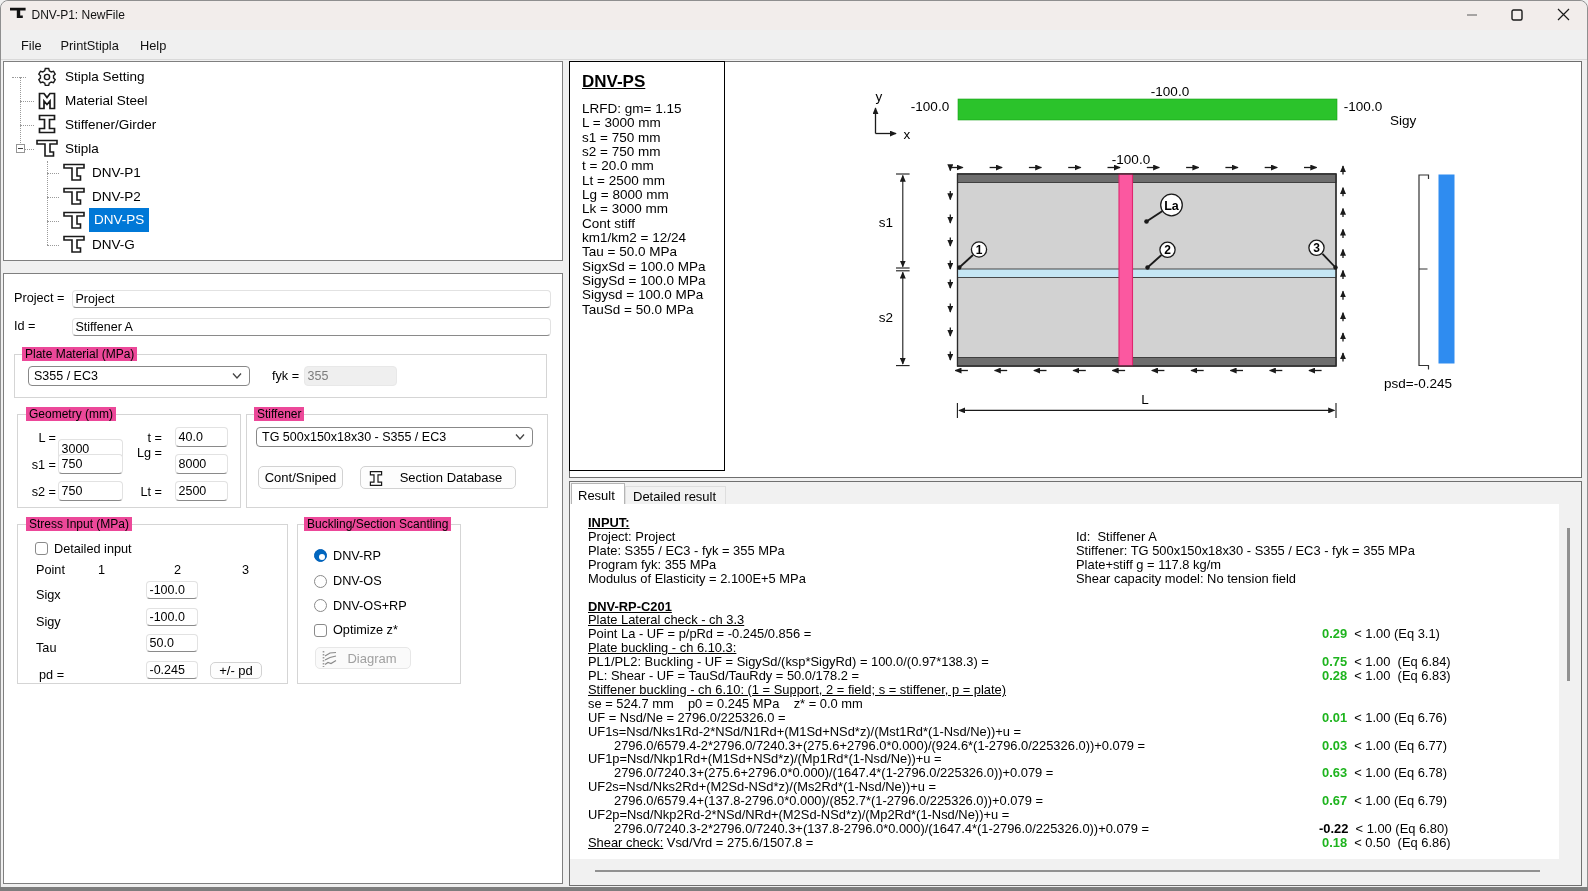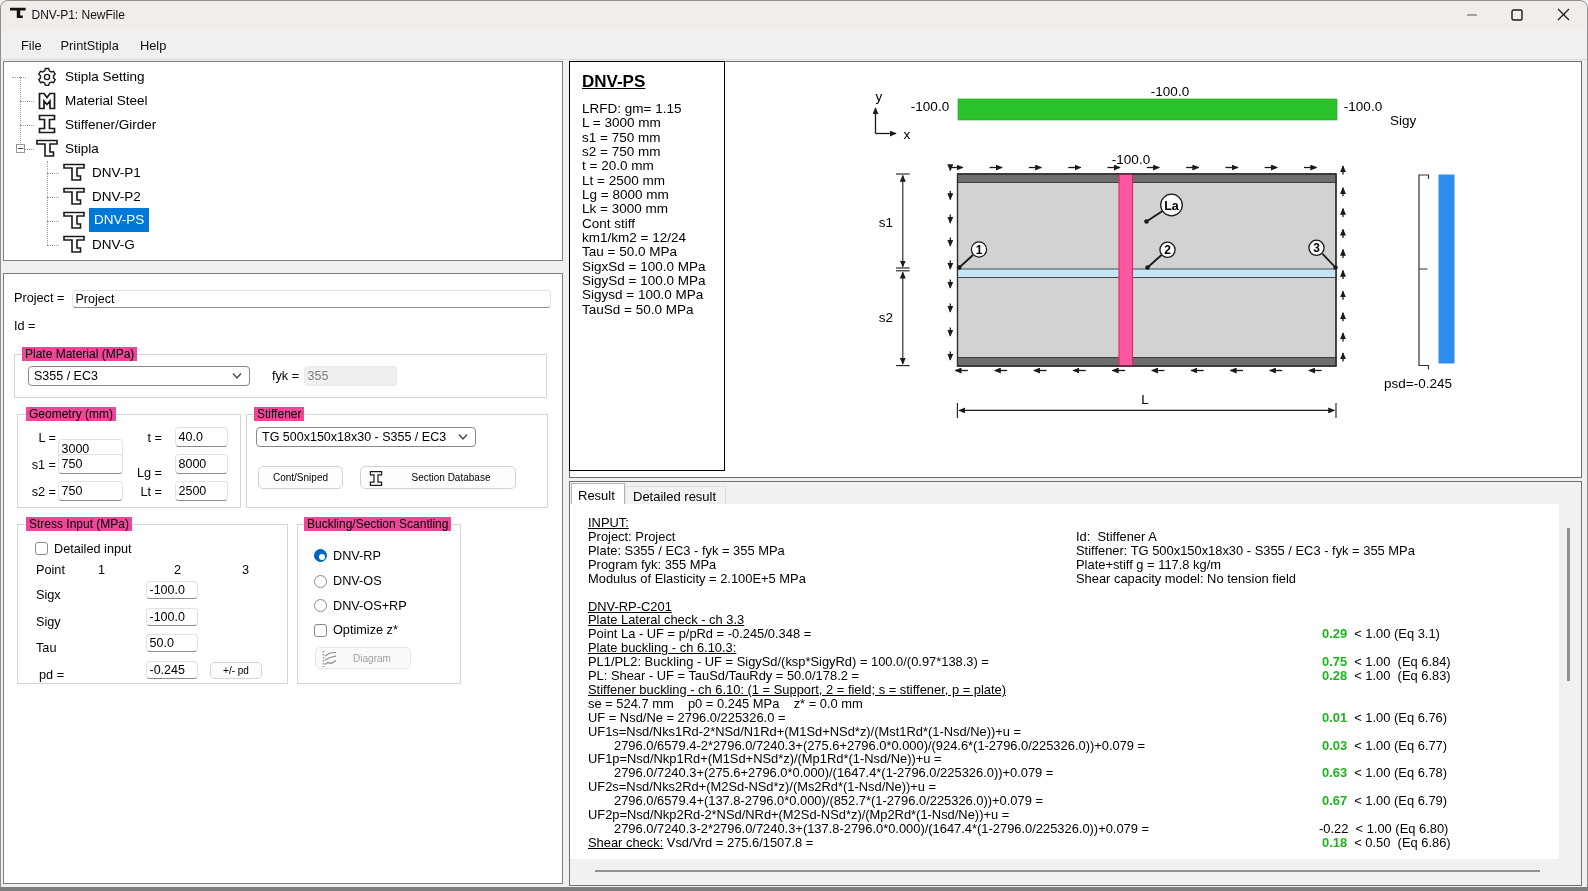--- a/index.html
+++ b/index.html
@@ -25,35 +25,35 @@
   .expander { position:absolute; width:9px; height:9px; border:1px solid #969696; background:#fff; }
   .expander:after { content:""; position:absolute; left:1px; top:3px; width:5px; height:1px; background:#404040; }
   
   .lbl { position:absolute; font-size:12.7px; white-space:nowrap; }
   .tb { position:absolute; background:#fff; border:1px solid #e2e2e2; border-bottom:1px solid #8a8a8a; border-radius:4px; font-size:12.5px; padding-left:2.5px; display:flex; align-items:center; }
   .tb-dis { background:#efefef; border:1px solid #e8e8e8; color:#7d7d7d; }
   .grp { position:absolute; border:1px solid #d5d5d5; border-radius:0px; }
   .grp-t { position:absolute; background:#ec4899; font-size:12px; padding:0 3px; white-space:nowrap; }
   .combo { position:absolute; background:#fff; border:1px solid #888888; border-radius:4px; font-size:12.5px; display:flex; align-items:center; padding-left:5px; }
   .combo svg { position:absolute; right:7px; top:50%; margin-top:-4px; }
-  .btn { position:absolute; background:#fdfdfd; border:1px solid #d2d2d2; border-radius:5px; font-size:10px; display:flex; align-items:center; justify-content:center; }
+  .btn { position:absolute; background:#fdfdfd; border:1px solid #d2d2d2; border-radius:5px; font-size:13px; display:flex; align-items:center; justify-content:center; }
   .btn-dis { background:#fafafa; border-color:#e7e7e7; color:#a0a0a0; }
   .cb { position:absolute; width:13px; height:13px; border:1px solid #8a8a8a; border-radius:3px; background:#fff; }
   .radio { position:absolute; width:13px; height:13px; border:1px solid #8a8a8a; border-radius:50%; background:#fff; }
   .radio-on { border:1px solid #005fb8; background:#0067c0; }
   .radio-on:after { content:""; position:absolute; left:3.5px; top:3.5px; width:6px; height:6px; background:#fff; border-radius:50%; }
   
   #infobox { position:absolute; left:569px; top:61px; width:156px; height:410px; background:#fff; border:1px solid #000; }
   #infobox h1 { font-size:17px; font-family:"Liberation Sans",sans-serif; text-decoration:underline; margin:10px 0 10px 12px; }
   #infolines { margin-left:12px; font-size:13.5px; line-height:14.35px; white-space:pre; }
   
   .tab { position:absolute; font-size:13px; }
   #rcontent { position:absolute; left:570px; top:504px; width:989px; height:355px; background:#fff; }
   .rl { position:absolute; font-size:12.9px; white-space:pre; }
-  .rb { font-weight:normal; }
+  .rb { font-weight:bold; }
   .ru { text-decoration:underline; }
   .rg { color:#1eb41e; font-weight:bold; }
   .win-btn { position:absolute; top:0; height:29px; display:flex; align-items:center; justify-content:center; }
 </style>
 </head>
 <body>
 <div id="frame"></div>
 <div id="titlebar"></div>
 <svg class="abs" style="left:10px;top:7px" width="16" height="15" viewBox="0 0 16 15">
   <path d="M0 0.8 H15.6 V3.6 H10.2 V8.6 H12.8 V11 H6.8 V3.6 H0 Z" fill="#111"></path>
@@ -126,49 +126,50 @@
   <div class="trow" style="left:61px; top:79px;">Stipla</div>
   <div class="trow" style="left:88px; top:103px;">DNV-P1</div>
   <div class="trow" style="left:88px; top:127px;">DNV-P2</div>
   <div class="trow" style="left:85px; top:150px;"><span class="tsel">DNV-PS</span></div>
   <div class="trow" style="left:88px; top:175px;">DNV-G</div>
 </div>
 <div id="formpanel" class="panel">
   <div class="lbl" style="left:10px; top:17px;">Project =</div>
   <div class="tb" style="left:68px; top:16px; width:479px; height:18px;">Project</div>
   <div class="lbl" style="left:10px; top:45px;">Id =</div>
+  <div class="tb" style="left:68px; top:44px; width:479px; height:18px;">Stiffener A</div>
 
   <div class="grp" style="left:10px; top:80px; width:533px; height:44px;"></div>
   <div class="grp-t" style="left:18px; top:73px;">Plate Material (MPa)</div>
   <div class="combo" style="left:24px; top:92px; width:222px; height:20px;">S355 / EC3
     <svg width="10" height="8" viewBox="0 0 10 8">
         <path d="M1 1.5 L5 6 L9 1.5" fill="none" stroke="#444" stroke-width="1.3"></path>
       </svg>
   </div>
   <div class="lbl" style="left:268px; top:95px;">fyk =</div>
   <div class="tb tb-dis" style="left:300px; top:92px; width:93px; height:20px;">355</div>
 
   <div class="grp" style="left:13px; top:140px; width:224px; height:94px;"></div>
   <div class="grp-t" style="left:22px; top:133px;">Geometry (mm)</div>
   <div class="lbl" style="left:25px; top:157px; width:27px; text-align:right;">L =</div>
   <div class="tb" style="left:54px; top:153px; width:65px; height:20px;margin-top:12px;">3000</div>
   <div class="lbl" style="left:121px; top:157px; width:37px; text-align:right;">t =</div>
   <div class="tb" style="left:171px; top:153px; width:53px; height:20px;">40.0</div>
   <div class="lbl" style="left:25px; top:184px; width:27px; text-align:right;">s1 =</div>
   <div class="tb" style="left:54px; top:180px; width:65px; height:20px;">750</div>
-  <div class="lbl" style="left:121px; top:192px; width:37px; text-align:right;">Lg =</div>
+  <div class="lbl" style="left:121px; top:172px; width:37px; text-align:right;">Lg =</div>
   <div class="tb" style="left:171px; top:180px; width:53px; height:20px;">8000</div>
   <div class="lbl" style="left:25px; top:211px; width:27px; text-align:right;">s2 =</div>
   <div class="tb" style="left:54px; top:207px; width:65px; height:20px;">750</div>
   <div class="lbl" style="left:121px; top:211px; width:37px; text-align:right;">Lt =</div>
   <div class="tb" style="left:171px; top:207px; width:53px; height:20px;">2500</div>
 
   <div class="grp" style="left:242px; top:140px; width:302px; height:94px;"></div>
   <div class="grp-t" style="left:250px; top:133px;">Stiffener</div>
-  <div class="combo" style="left:252px; top:153px; width:220px; height:20px;">TG 500x150x18x30 - S355 / EC3
+  <div class="combo" style="left:252px; top:153px; width:277px; height:20px;">TG 500x150x18x30 - S355 / EC3
     <svg width="10" height="8" viewBox="0 0 10 8">
         <path d="M1 1.5 L5 6 L9 1.5" fill="none" stroke="#444" stroke-width="1.3"></path>
       </svg>
   </div>
   <div class="btn" style="left:254px; top:192px; width:85px; height:23px;">Cont/Sniped</div>
   <div class="btn" style="left:356px; top:192px; width:156px; height:23px;">
     <svg style="position:absolute;left:7px;top:3px" width="16" height="17" viewBox="0 0 20 21">
         <path d="M3 2 H17 V6 H12.5 V15 H17 V19 H3 V15 H7.5 V6 H3 Z" fill="#fff" stroke="#1a1a1a" stroke-width="1.5"></path>
       </svg>
     <span style="margin-left:26px">Section Database</span>
@@ -338,21 +339,21 @@
   <div class="rl" style="left:18px; top:25.0px;">Project: Project</div>
   <div class="rl" style="left:18px; top:38.9px;">Plate: S355 / EC3 - fyk = 355 MPa</div>
   <div class="rl" style="left:18px; top:52.8px;">Program fyk: 355 MPa</div>
   <div class="rl" style="left:18px; top:66.7px;">Modulus of Elasticity = 2.100E+5 MPa</div>
   <div class="rl" style="left:506px; top:25.0px;">Id:  Stiffener A</div>
   <div class="rl" style="left:506px; top:38.9px;">Stiffener: TG 500x150x18x30 - S355 / EC3 - fyk = 355 MPa</div>
   <div class="rl" style="left:506px; top:52.8px;">Plate+stiff g = 117.8 kg/m</div>
   <div class="rl" style="left:506px; top:66.7px;">Shear capacity model: No tension field</div>
   <div class="rl rb ru" style="left:18px; top:94.5px;">DNV-RP-C201</div>
   <div class="rl ru" style="left:18px; top:108.4px;">Plate Lateral check - ch 3.3</div>
-  <div class="rl" style="left:18px; top:122.3px;">Point La - UF = p/pRd = -0.245/0.348 =</div>
+  <div class="rl" style="left:18px; top:122.3px;">Point La - UF = p/pRd = -0.245/0.856 =</div>
   <div class="rl ru" style="left:18px; top:136.2px;">Plate buckling - ch 6.10.3:</div>
   <div class="rl" style="left:18px; top:150.1px;">PL1/PL2: Buckling - UF = SigySd/(ksp*SigyRd) = 100.0/(0.97*138.3) =</div>
   <div class="rl" style="left:18px; top:164.0px;">PL: Shear - UF = TauSd/TauRdy = 50.0/178.2 =</div>
   <div class="rl ru" style="left:18px; top:177.9px;">Stiffener buckling - ch 6.10: (1 = Support, 2 = field; s = stiffener, p = plate)</div>
   <div class="rl" style="left:18px; top:191.8px;">se = 524.7 mm&nbsp;&nbsp;&nbsp;&nbsp;p0 = 0.245 MPa&nbsp;&nbsp;&nbsp;&nbsp;z* = 0.0 mm</div>
   <div class="rl" style="left:18px; top:205.7px;">UF = Nsd/Ne = 2796.0/225326.0 =</div>
   <div class="rl" style="left:18px; top:219.6px;">UF1s=Nsd/Nks1Rd-2*NSd/N1Rd+(M1Sd+NSd*z)/(Mst1Rd*(1-Nsd/Ne))+u =</div>
   <div class="rl" style="left:44px; top:233.5px;">2796.0/6579.4-2*2796.0/7240.3+(275.6+2796.0*0.000)/(924.6*(1-2796.0/225326.0))+0.079 =</div>
   <div class="rl" style="left:18px; top:247.4px;">UF1p=Nsd/Nkp1Rd+(M1Sd+NSd*z)/(Mp1Rd*(1-Nsd/Ne))+u =</div>
   <div class="rl" style="left:44px; top:261.3px;">2796.0/7240.3+(275.6+2796.0*0.000)/(1647.4*(1-2796.0/225326.0))+0.079 =</div>

